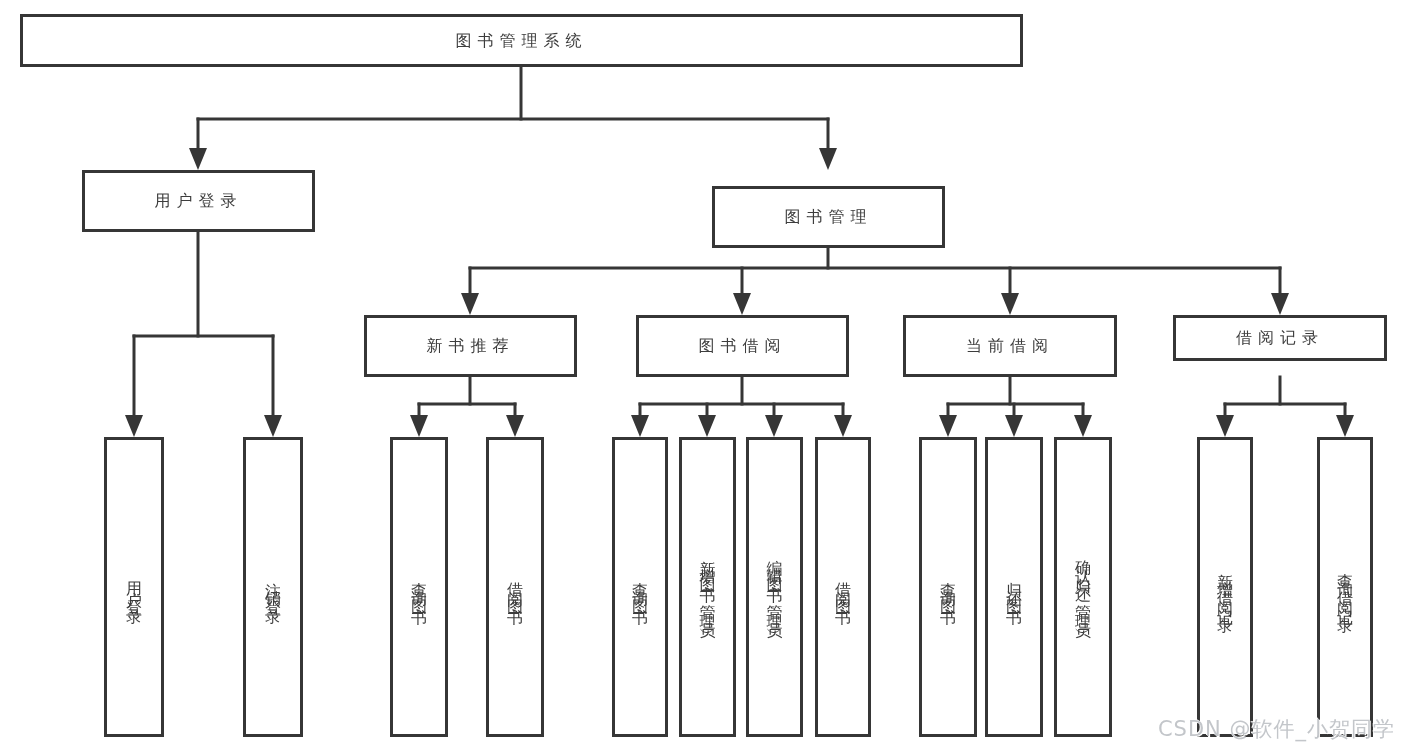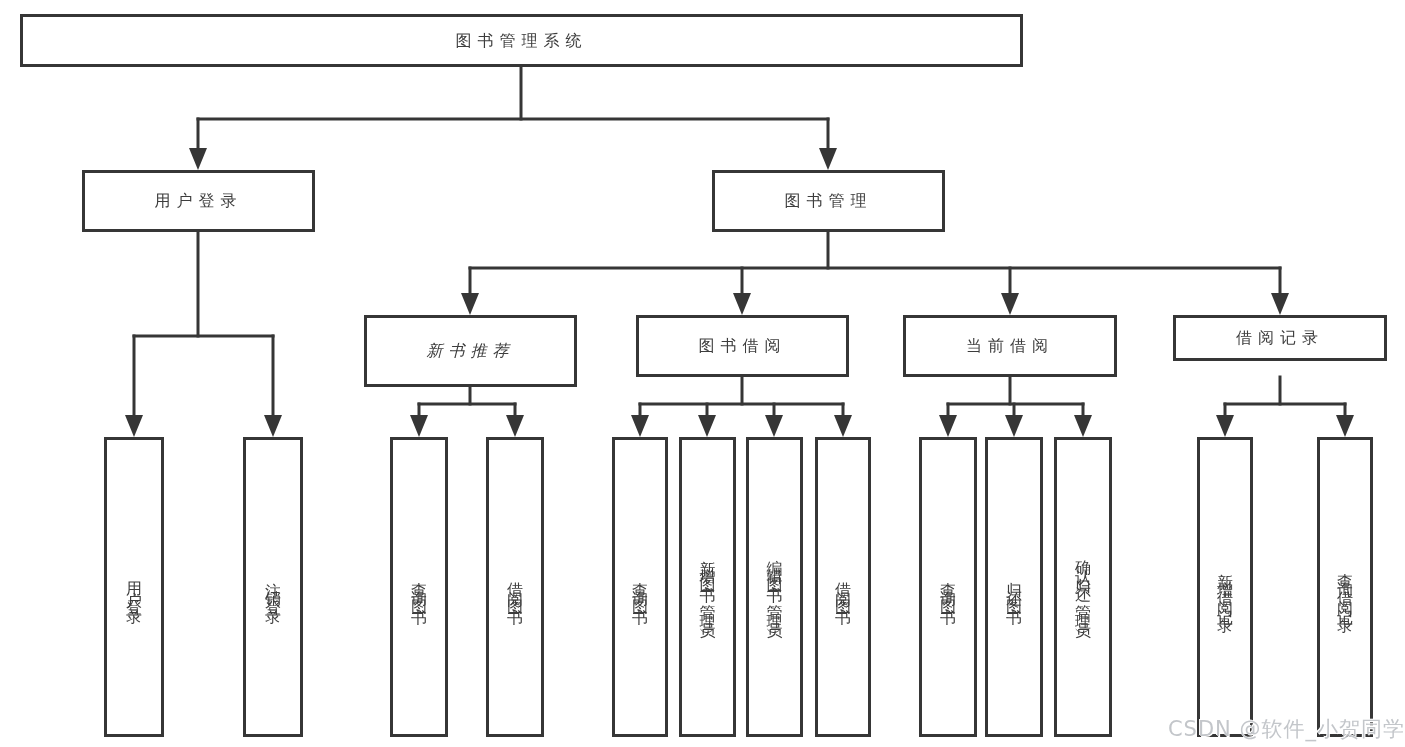--- a/index.html
+++ b/index.html
@@ -41,21 +41,21 @@
   }
   .hnode { letter-spacing: 6px; }
   .leaf {
     writing-mode: vertical-rl;
     text-orientation: mixed;
     letter-spacing: 9px;
     white-space: nowrap;
   }
   .watermark {
     position: absolute;
-    right: 0;
+    right: 10px;
     bottom: 4px;
     font-size: 21px;
     color: #c3c6ca;
     letter-spacing: 1px;
     text-shadow: 1px 1px 0 #ffffff, -1px -1px 0 #ffffff;
     z-index: 5;
   }
 </style>
 </head>
 <body>
@@ -120,23 +120,23 @@
     <path d="M1225 404 H1345"></path>
     <path d="M1225 404 V416"></path>
       <polygon points="1216,415 1234,415 1225,437"></polygon>
     <path d="M1345 404 V416"></path>
       <polygon points="1336,415 1354,415 1345,437"></polygon>
   </svg>
 
   <div class="box hnode" style="left:20px; top:14px; width:1003px; height:53px;">图书管理系统</div>
 
   <div class="box hnode" style="left:82px; top:170px; width:233px; height:62px;">用户登录</div>
-  <div class="box hnode" style="left:712px; top:170px; width:233px; height:62px;">图书管理</div>
+  <div class="box hnode" style="left:712px; top:186px; width:233px; height:62px;">图书管理</div>
 
-  <div class="box hnode" style="left:364px; top:315px; width:213px; height:72px;font-style:italic;">新书推荐</div>
+  <div class="box hnode" style="left:364px; top:315px; width:213px; height:62px;">新书推荐</div>
   <div class="box hnode" style="left:636px; top:315px; width:213px; height:62px;">图书借阅</div>
   <div class="box hnode" style="left:903px; top:315px; width:214px; height:62px;">当前借阅</div>
   <div class="box hnode" style="left:1173px; top:315px; width:214px; height:46px;">借阅记录</div>
 
   <div class="box leaf" style="left:104px; top:437px; width:60px; height:300px;">用户登录</div>
   <div class="box leaf" style="left:243px; top:437px; width:60px; height:300px;">注销登录</div>
 
   <div class="box leaf" style="left:390px; top:437px; width:58px; height:300px;">查询图书</div>
   <div class="box leaf" style="left:486px; top:437px; width:58px; height:300px;">借阅图书</div>
 

